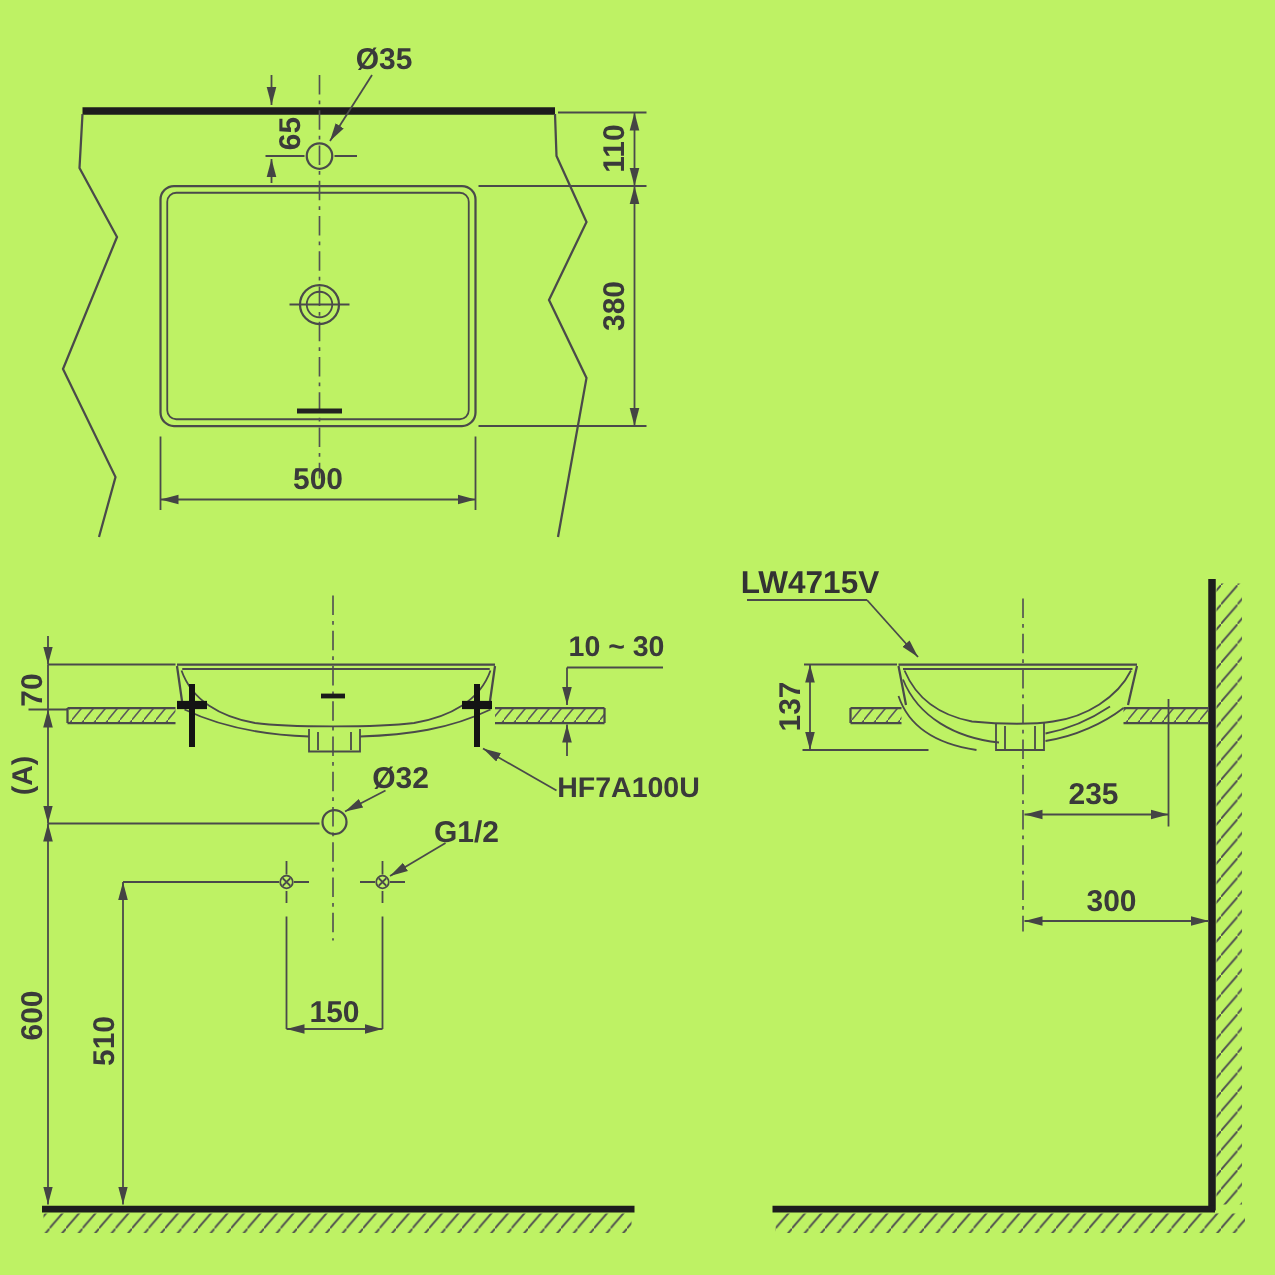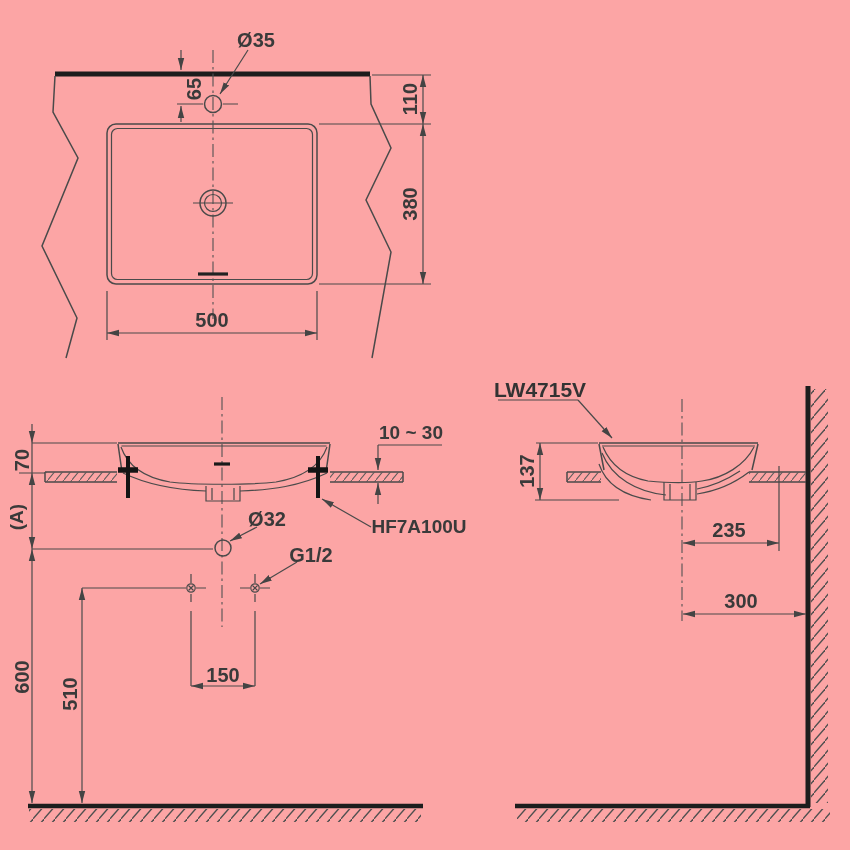--- a/index.html
+++ b/index.html
@@ -1,16 +1,16 @@
 <!DOCTYPE html>
 <html><head>
 <meta charset="utf-8">
 <style>
   html,body{margin:0;padding:0;background:#ffffff;}
-  .stage{position:relative;width:850px;height:850px;background:#fca5a5;overflow:hidden;}
+  .stage{position:relative;width:850px;height:850px;background:#bef264;overflow:hidden;}
   svg{font-family:"Liberation Sans","DejaVu Sans",sans-serif;font-weight:bold;}
   .lbl{fill:#3a3a3a;font-size:20px;}
   .lbl-sm{fill:#3a3a3a;font-size:19px;}
   .lbl-lg{fill:#333333;font-size:21px;}
   .ln{stroke:#4a4a4a;stroke-width:1.5;fill:none;}
   .thin{stroke:#4a4a4a;stroke-width:1.2;fill:none;}
   .dimln{stroke:#4a4a4a;stroke-width:1.2;fill:none;}
   .heavy{stroke:#1d1d1d;stroke-width:5;fill:none;}
   .heavy4{stroke:#1d1d1d;stroke-width:4.5;fill:none;}
   .cl{stroke:#525252;stroke-width:1.1;fill:none;stroke-dasharray:13 4 2.5 4;}

